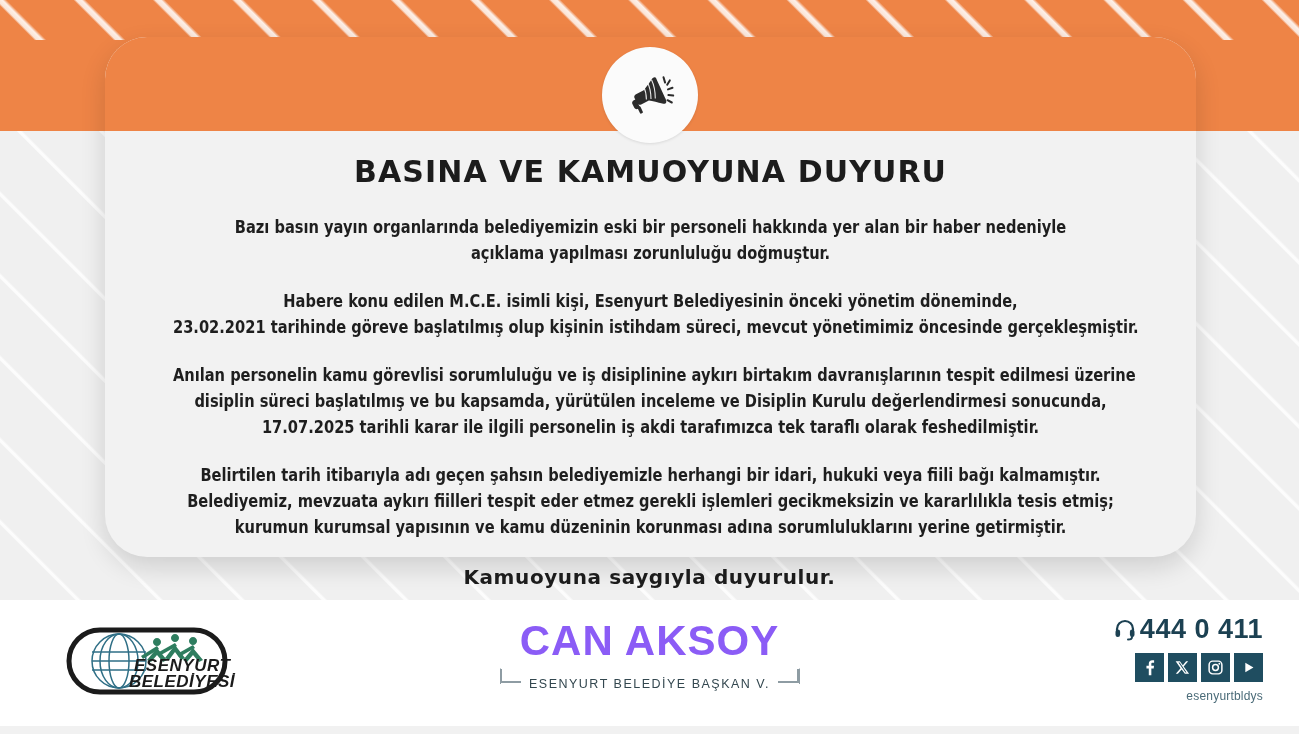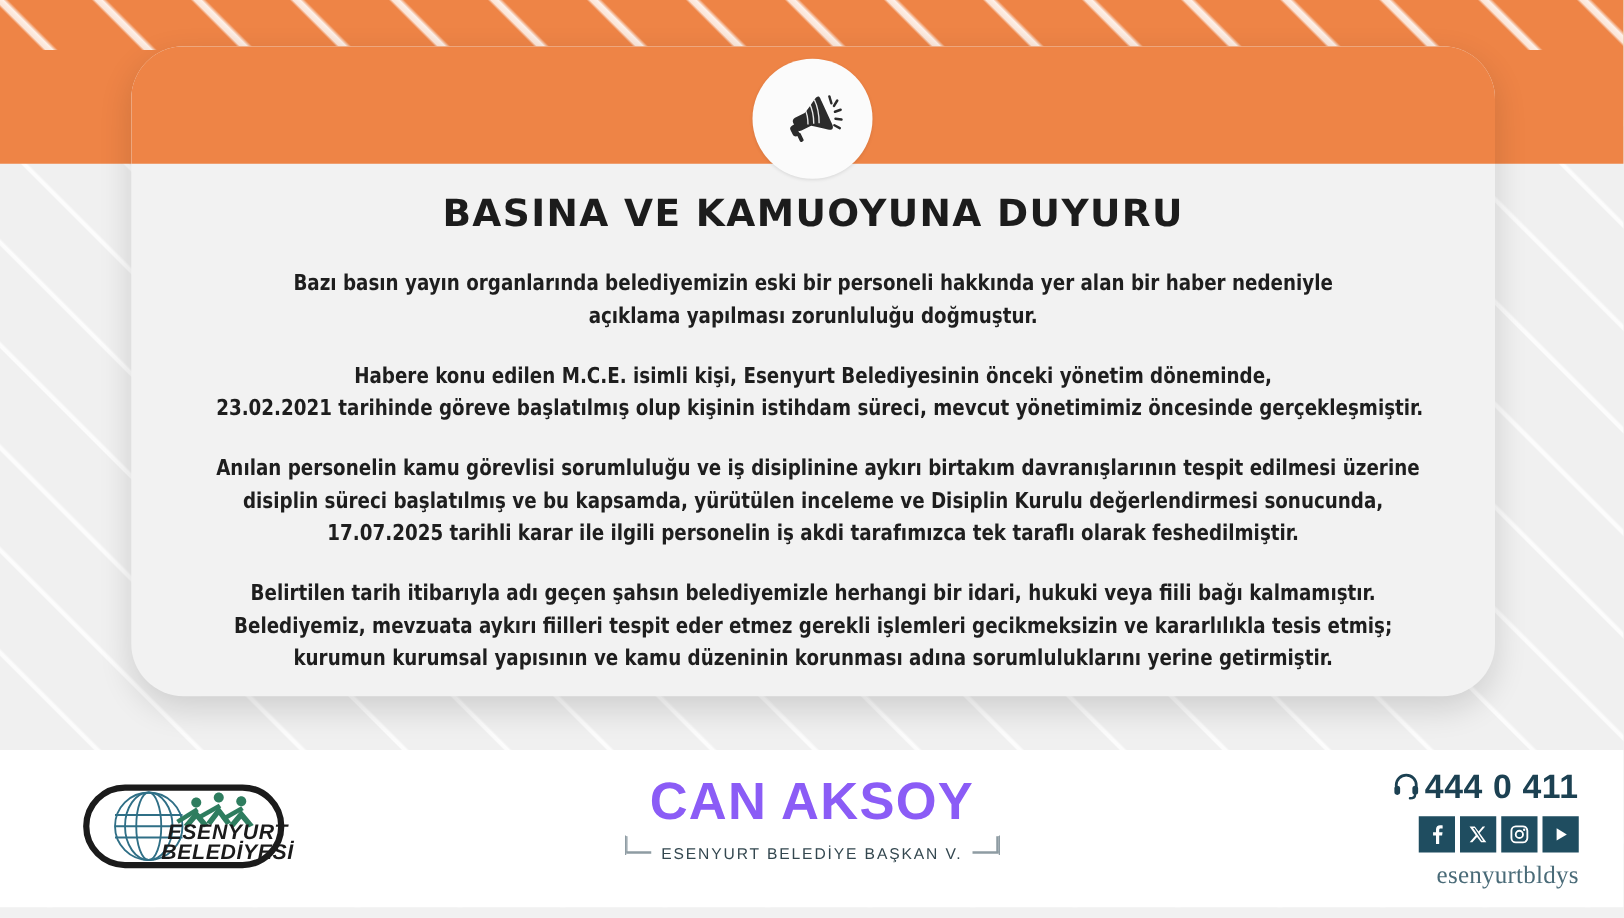--- a/index.html
+++ b/index.html
@@ -260,22 +260,22 @@
   }
   .social-btn {
     width: 29px;
     height: 29px;
     background: #1f4d60;
     display: flex;
     align-items: center;
     justify-content: center;
   }
   .handle {
-    font-family: Liberation Serif, serif;
-    font-size: 20px;
+    font-family: Liberation Sans, sans-serif;
+    font-size: 12px;
     color: #4a6b78;
     margin-top: 7px;
     letter-spacing: 0.2px;
   }
 </style>
 </head>
 <body>
 
 <div id="poster">
 
@@ -332,20 +332,21 @@
         </g>
         <g stroke="#ffffff" stroke-width="1.1" fill="none" opacity="0.9">
           <path d="M25.5 11.5c2 4 3.5 10 3.5 16.5"></path>
           <path d="M29.5 8.8c2.2 4.6 3.8 11.5 3.8 18.8"></path>
           <path d="M21.6 15.4c1.6 3.2 2.8 8 2.8 13.2"></path>
         </g>
       </svg>
     </span>
   </div>
 
+  <div class="closing">Kamuoyuna saygıyla duyurulur.</div>
 
   <div class="footer">
 
     <div class="footer-logo-left">
       <svg width="175" height="90" viewBox="0 0 175 90" aria-hidden="true">
         <rect x="8" y="14" width="156" height="62" rx="31" fill="#ffffff" stroke="#1b1b1b" stroke-width="5"></rect>
         <g stroke="#2f6f86" stroke-width="1.5" fill="none">
           <circle cx="58" cy="45" r="27"></circle>
           <ellipse cx="58" cy="45" rx="10" ry="27"></ellipse>
           <ellipse cx="58" cy="45" rx="19" ry="27"></ellipse>

